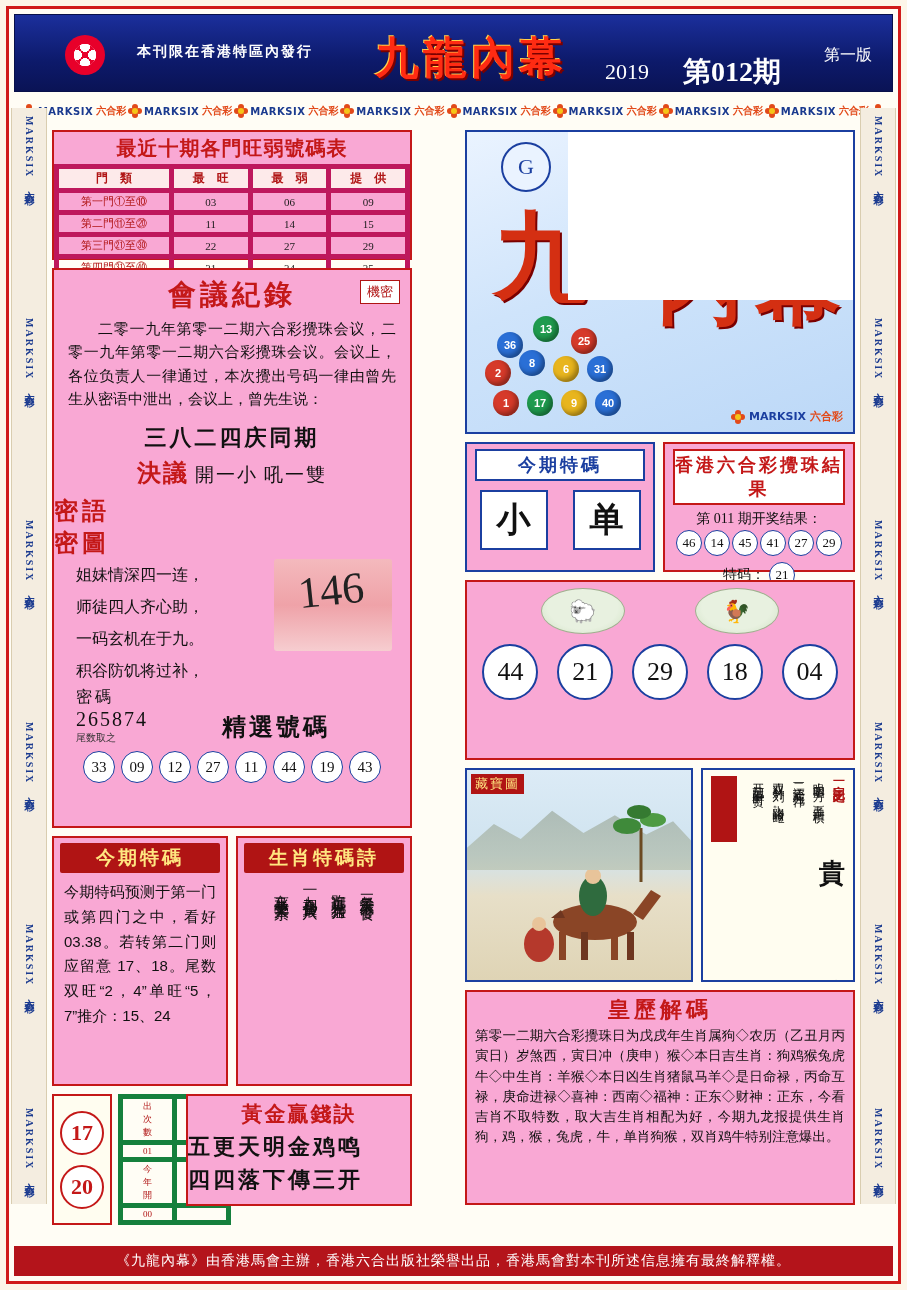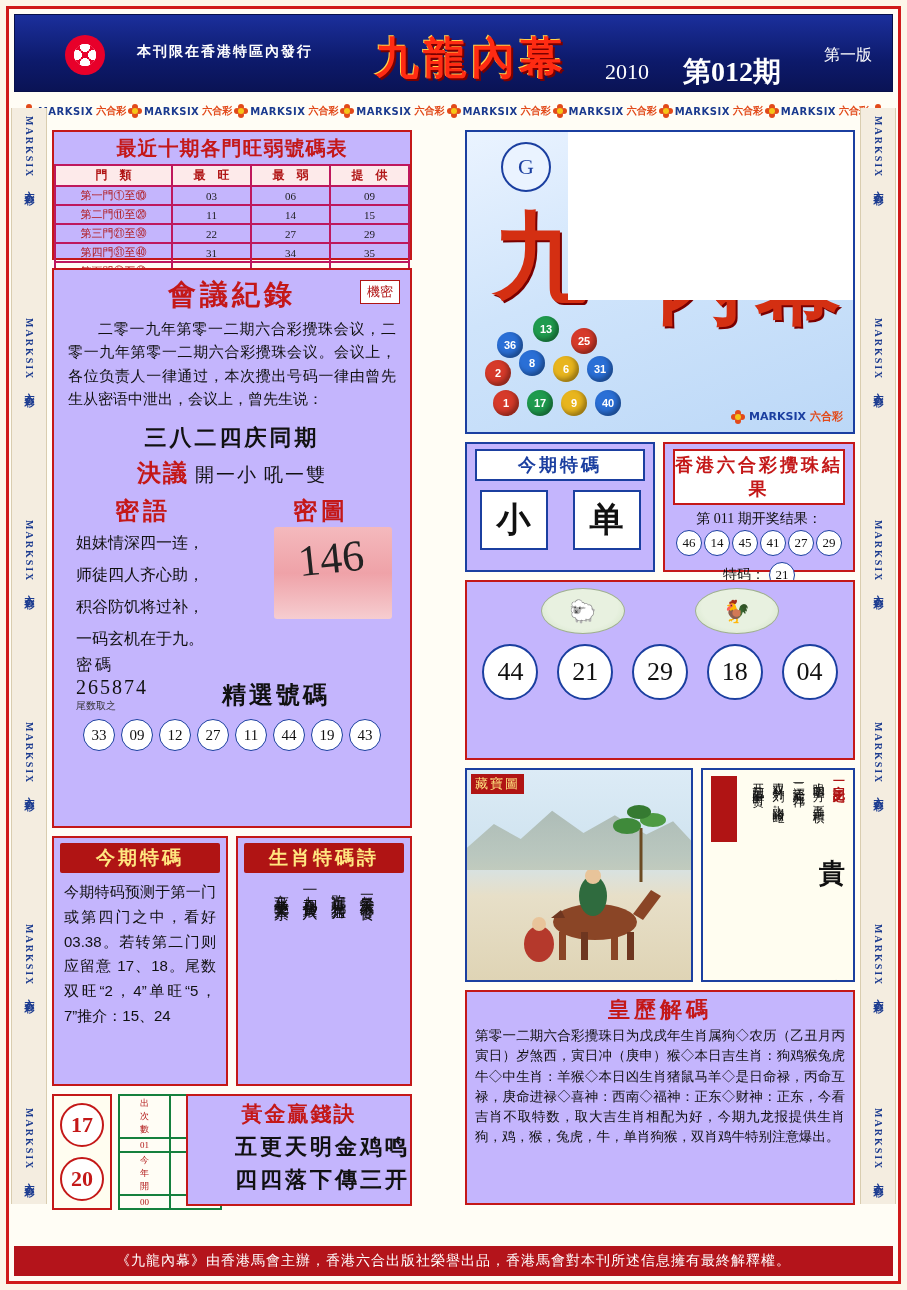--- a/index.html
+++ b/index.html
@@ -109,38 +109,38 @@
   .content{
     position:absolute;left:52px;top:130px;right:52px;bottom:96px;
   }
 
   .col-left{position:absolute;left:0;top:0;width:360px;}
   .col-right{position:absolute;right:0;top:0;width:390px;}
 
   
   .box{
     border:2px solid #c41818;
-    background:#c4b5fd;
+    background:#f9a8d4;
     box-sizing:border-box;
     position:relative;
   }
   .box-blue{border:2px solid #1b3fa0;}
 
   
   .tbl-title{
     text-align:center;font-family:"Liberation Serif",serif;
     font-size:20px;font-weight:bold;color:#c41818;padding:3px 0 2px;
     letter-spacing:1px;
   }
   table.grid{
     width:100%;border-collapse:collapse;
     font-family:"Liberation Serif",serif;font-size:11px;
   }
   table.grid th,table.grid td{
-    border:2px solid #be185d;text-align:center;padding:1px 12px;color:#1b1b1b;
+    border:5px solid #be185d;text-align:center;padding:1px 12px;color:#1b1b1b;
   }
   table.grid th{background:#fdeaea;color:#b01414;font-size:12px;}
   table.grid td.lbl{color:#b01414;}
 
   
   .rec-title{
     text-align:center;font-family:"Liberation Serif",serif;
     font-size:28px;font-weight:bold;color:#c41818;letter-spacing:4px;
     margin:6px 0 2px;
   }
@@ -160,20 +160,21 @@
   .reso-row{
     display:flex;align-items:baseline;justify-content:center;gap:6px;margin-top:4px;
     font-family:"Liberation Serif",serif;
   }
   .reso-label{font-size:24px;font-weight:bold;color:#c41818;letter-spacing:2px;}
   .reso-val{font-size:19px;color:#111;letter-spacing:2px;}
   .two-head{
     display:flex;justify-content:space-around;margin-top:6px;
     font-family:"Liberation Serif",serif;font-size:24px;font-weight:bold;color:#c41818;
     letter-spacing:4px;
+    flex-direction:column;
   }
   .poem{
     font-family:Liberation Serif, serif;font-size:16px;line-height:2.0;
     color:#111;padding-left:22px;
   }
   .stamp{
     position:absolute;right:18px;top:0px;width:118px;height:92px;
     background:linear-gradient(180deg,#f4b9bd 0%,#efa2a8 50%,#f6cdd0 100%);
     border-radius:3px;
   }
@@ -228,27 +229,27 @@
   }
   .numcircle{
     width:40px;height:40px;border-radius:50%;border:2px solid #c41818;
     display:flex;align-items:center;justify-content:center;
     font-family:"Liberation Serif",serif;font-size:22px;color:#c41818;font-weight:bold;
     margin:5px 0;background:#fff;
   }
   .mini-table{
     border-collapse:collapse;font-family:"Liberation Serif",serif;font-size:9px;
   }
-  .mini-table td{border:2px solid #15803d;text-align:left;padding:1px 20px;color:#b01414;width:28px;}
+  .mini-table td{border:5px solid #15803d;text-align:left;padding:1px 20px;color:#b01414;width:28px;}
   .gold-title{
     text-align:center;font-family:"Liberation Serif",serif;font-size:21px;font-weight:bold;
     color:#c41818;letter-spacing:2px;margin:4px 0 2px;
   }
   .gold-line{
-    text-align:right;font-family:"Liberation Serif",serif;font-size:22px;font-weight:bold;
+    text-align:left;font-family:"Liberation Serif",serif;font-size:22px;font-weight:bold;
     color:#111;letter-spacing:3px;line-height:1.5;
   }
 
   
   .poster{
     height:300px;border:2px solid #1b3fa0;position:relative;overflow:hidden;
     background:linear-gradient(160deg,#eaf3ff 0%,#cfe4fb 45%,#bcd8f7 100%);
   }
   .poster .bigchar{
     position:absolute;font-family:"Liberation Serif",serif;font-weight:bold;
@@ -378,21 +379,21 @@
 </head>
 <body>
 
 <div class="page">
   <div class="outer-frame"></div>
 
   <div class="header">
     <div class="hk-logo"></div>
     <div class="header-issue-note">本刊限在香港特區內發行</div>
     <div class="masthead">九龍內幕</div>
-    <div class="header-year">2010</div>
+    <div class="header-year">2019</div>
     <div class="header-issue">第012期</div>
     <div class="header-edition">第一版</div>
   </div>
 
   <div class="ribbon">
     <span class="flower">
         <i></i>
         <i></i>
         <i></i>
         <i></i>
@@ -564,22 +565,22 @@
           <span class="reso-val">吼一雙</span>
         </div>
         <div class="two-head">
           <span>密語</span>
           <span>密圖</span>
         </div>
         <div style="position:relative;height:124px;">
           <div class="poem">
             <div>姐妹情深四一连，</div>
             <div>师徒四人齐心助，</div>
+            <div>一码玄机在于九。</div>
             <div>积谷防饥将过补，</div>
-            <div>一码玄机在于九。</div>
           </div>
           <div class="stamp">
             <span>146</span>
           </div>
         </div>
         <div style="position:relative;height:62px;">
           <div class="mima-wrap">
             <div class="mima-label">密碼</div>
             <div class="mima-num">265874</div>
             <div class="mima-sub">尾数取之</div>

